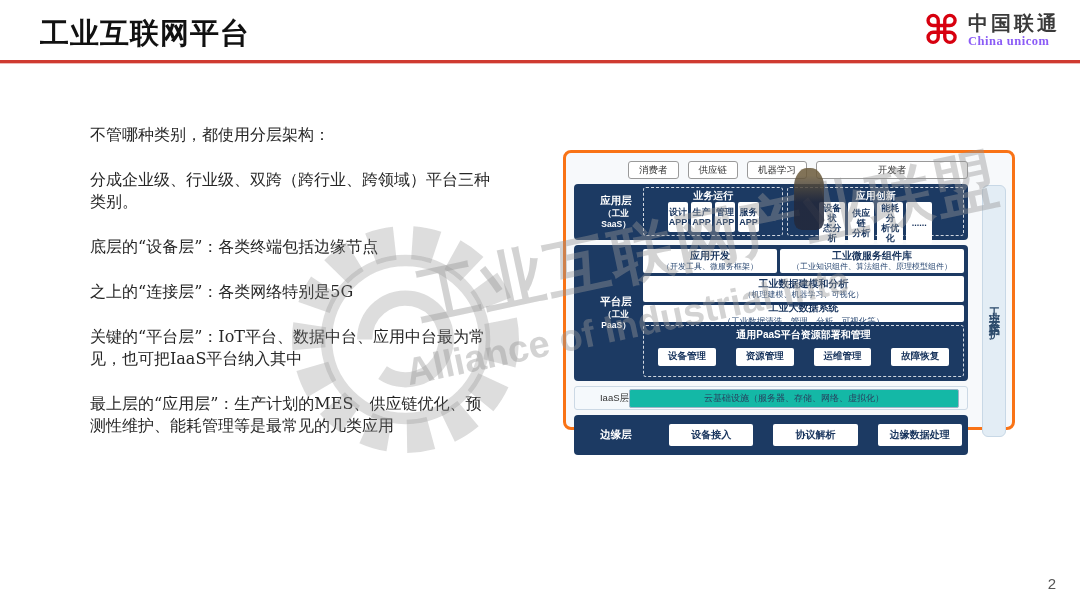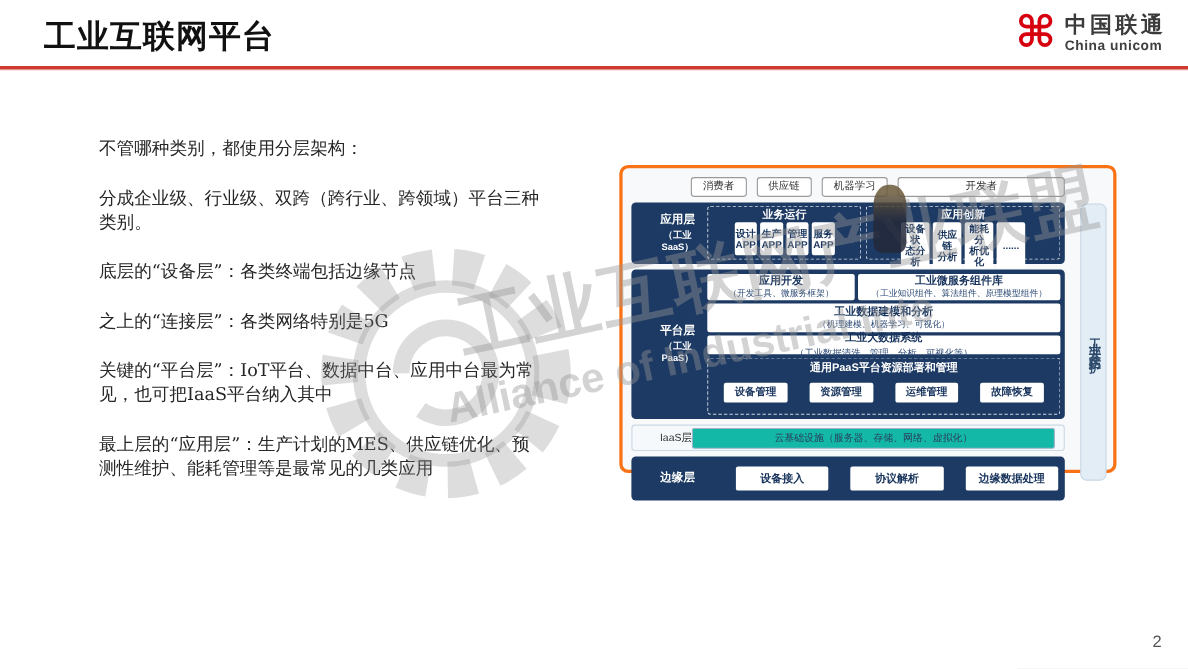--- a/index.html
+++ b/index.html
@@ -7,21 +7,21 @@
          font-family:"Liberation Sans","DejaVu Sans",sans-serif;}
 
   
   .page-title{position:absolute;left:40px;top:14px;margin:0;font-size:29px;font-weight:900;
               color:#111;letter-spacing:1px;font-family:"Liberation Sans","DejaVu Sans",sans-serif;}
   .divider{position:absolute;left:0;right:0;top:60px;height:3px;background:#cf3a30;
            box-shadow:0 1px 0 rgba(207,58,48,.35);}
   .logo{position:absolute;right:20px;top:10px;display:flex;align-items:center;gap:8px;}
   .knot{font-size:40px;line-height:1;color:#d7000f;font-weight:700;}
   .logo-cn{font-size:20px;font-weight:800;color:#3a3a3a;letter-spacing:3px;line-height:1.1;}
-  .logo-en{font-size:12.5px;font-weight:700;color:#404040;letter-spacing:.5px;}
+  .logo-en{font-size:12.5px;font-weight:700;color:#8b5cf6;letter-spacing:.5px;font-family:Liberation Serif, serif;}
 
   
   .body-text{position:absolute;left:90px;top:124px;width:404px;
              font-family:"DejaVu Serif","Liberation Serif",serif;
              font-size:16px;line-height:22px;color:#262626;}
   .body-text p{margin:0 0 23px 0;}
 
   
   .watermark{position:absolute;inset:0;pointer-events:none;z-index:30;}
   .wm-gear{position:absolute;left:278px;top:212px;opacity:.9;}

